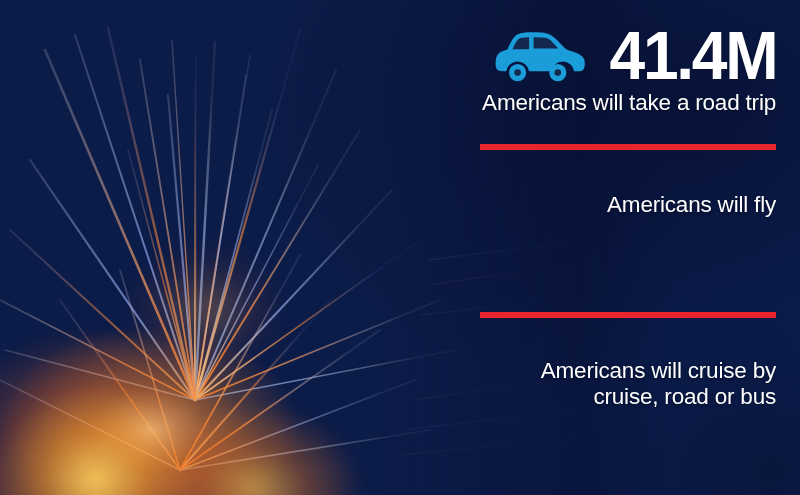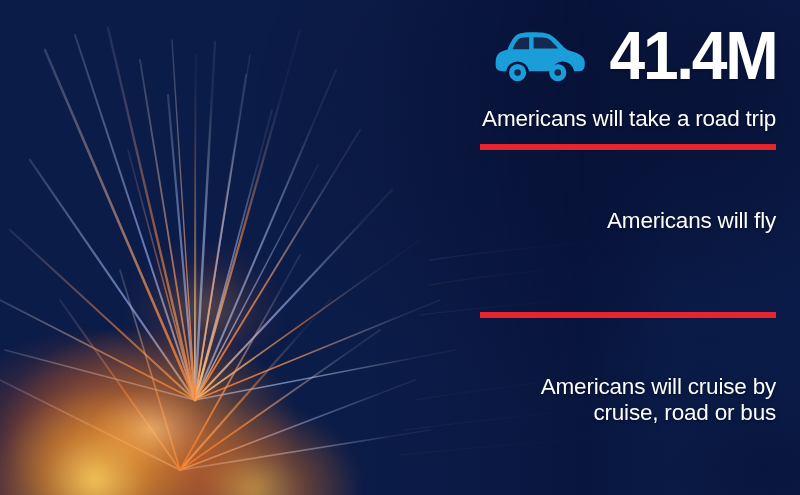--- a/index.html
+++ b/index.html
@@ -125,21 +125,21 @@
     text-shadow: 0 1px 3px rgba(0,0,0,0.35);
   }
 
   .stat-caption {
     font-family: "Liberation Sans", sans-serif;
     font-size: 22.5px;
     font-weight: normal;
     color: #ffffff;
     line-height: 1.16;
     letter-spacing: -0.2px;
-    margin-top: 16px;
+    margin-top: 0;
     text-shadow: 0 1px 3px rgba(0,0,0,0.45);
   }
   .stat-caption .cap-line { display: block; }
 
   .divider {
     position: absolute;
     right: 24px;
     width: 296px;
     height: 6px;
     background: #e8242c;

